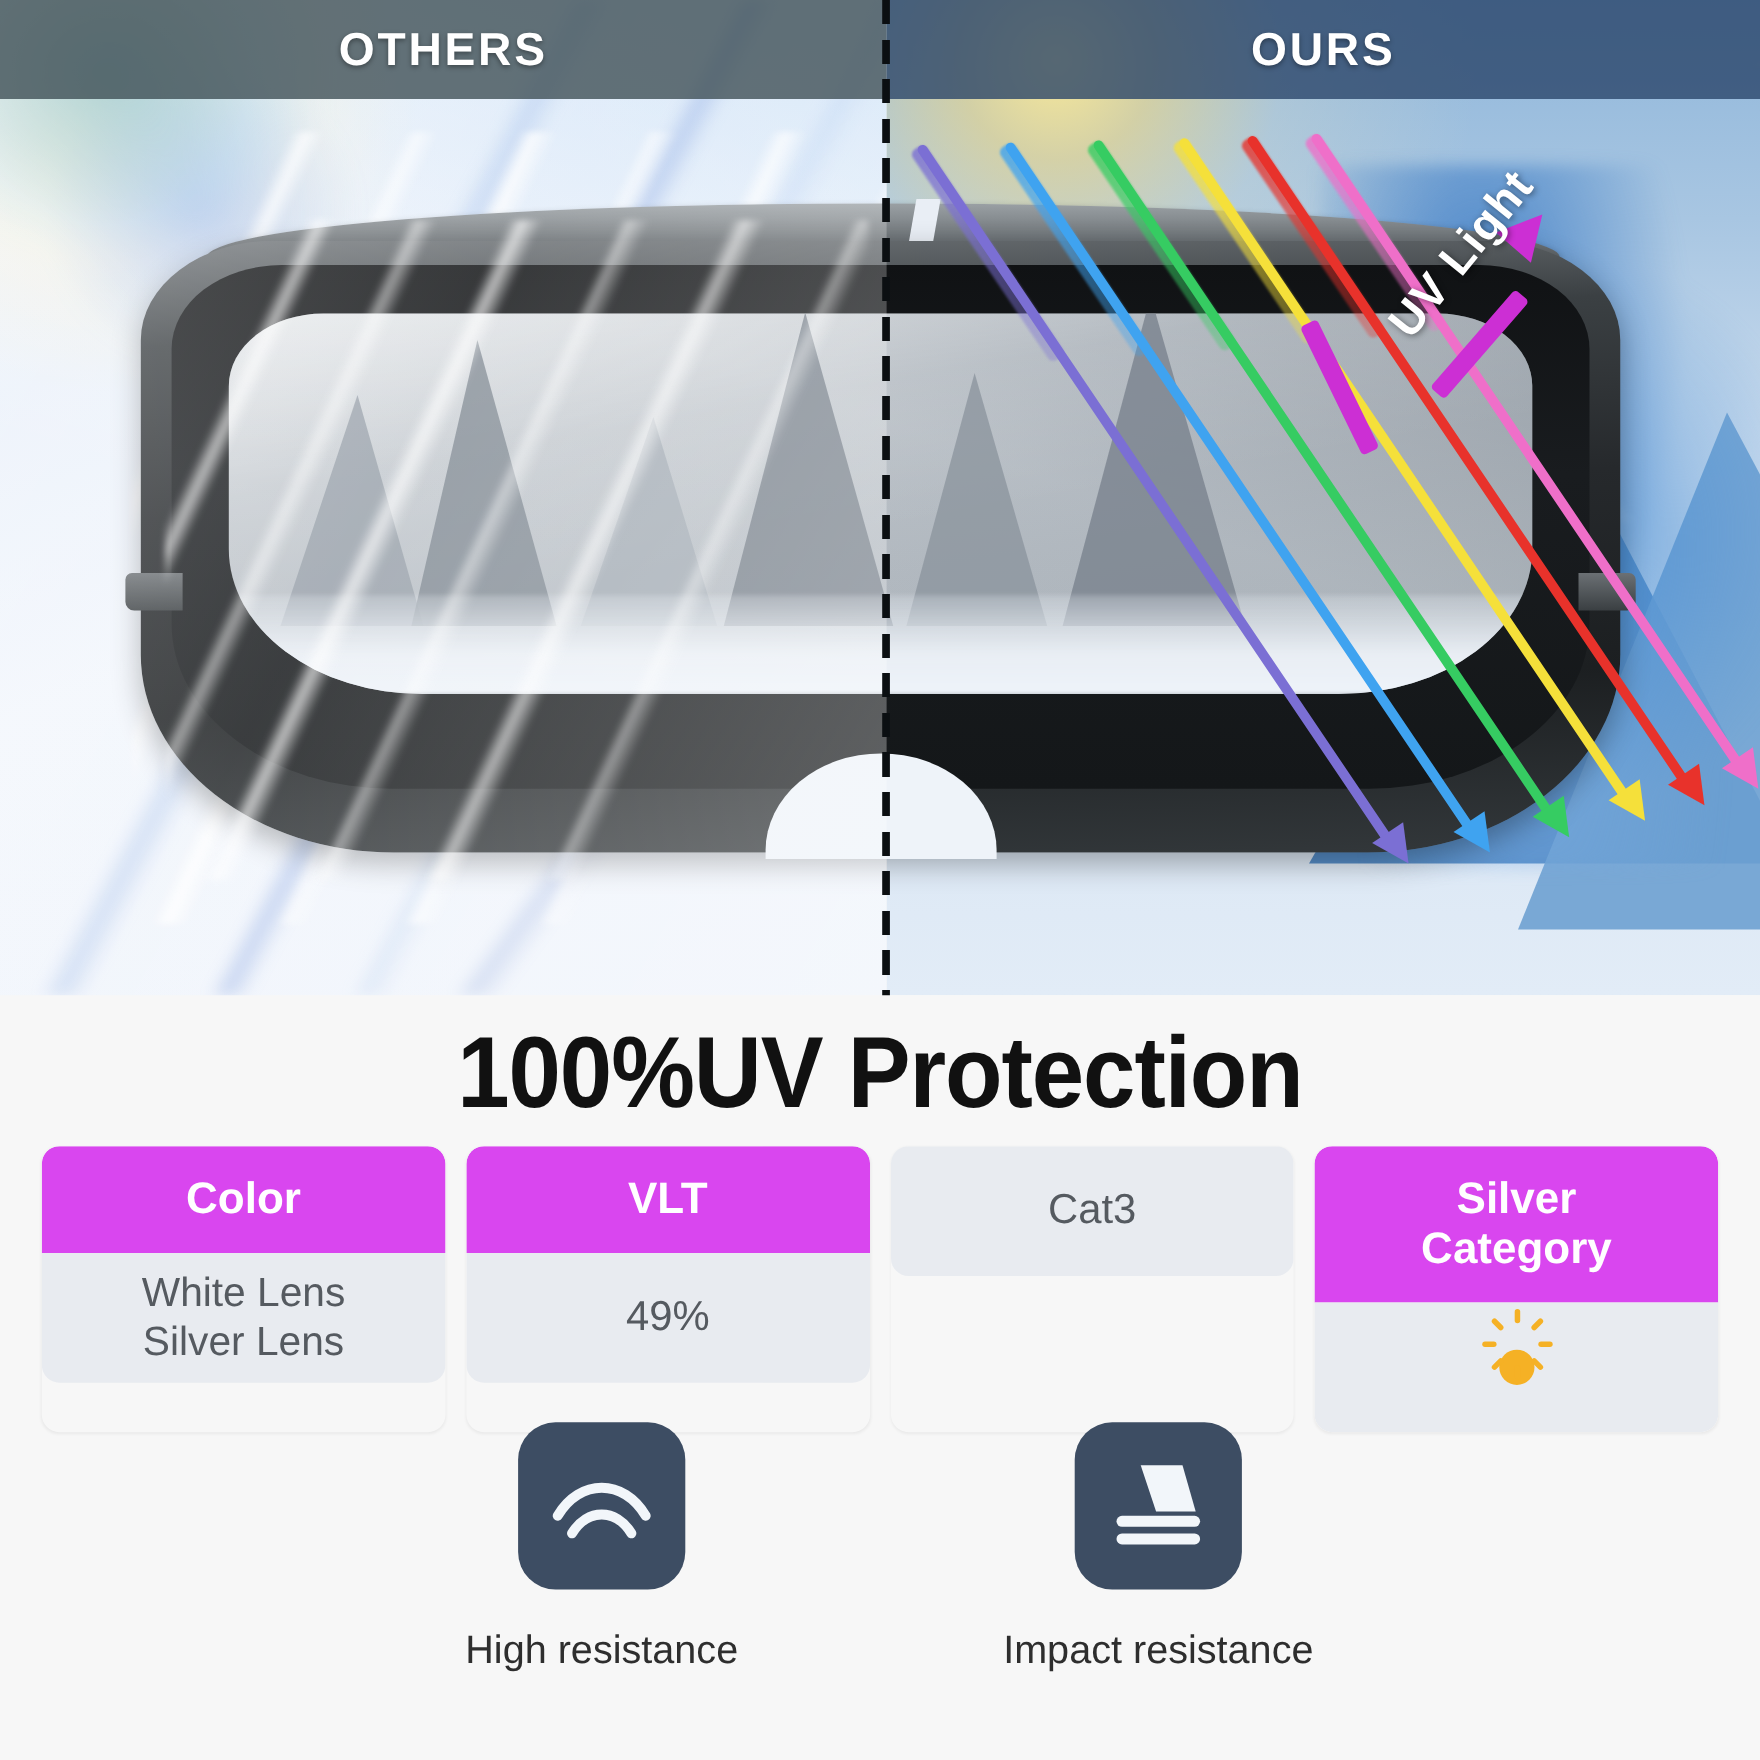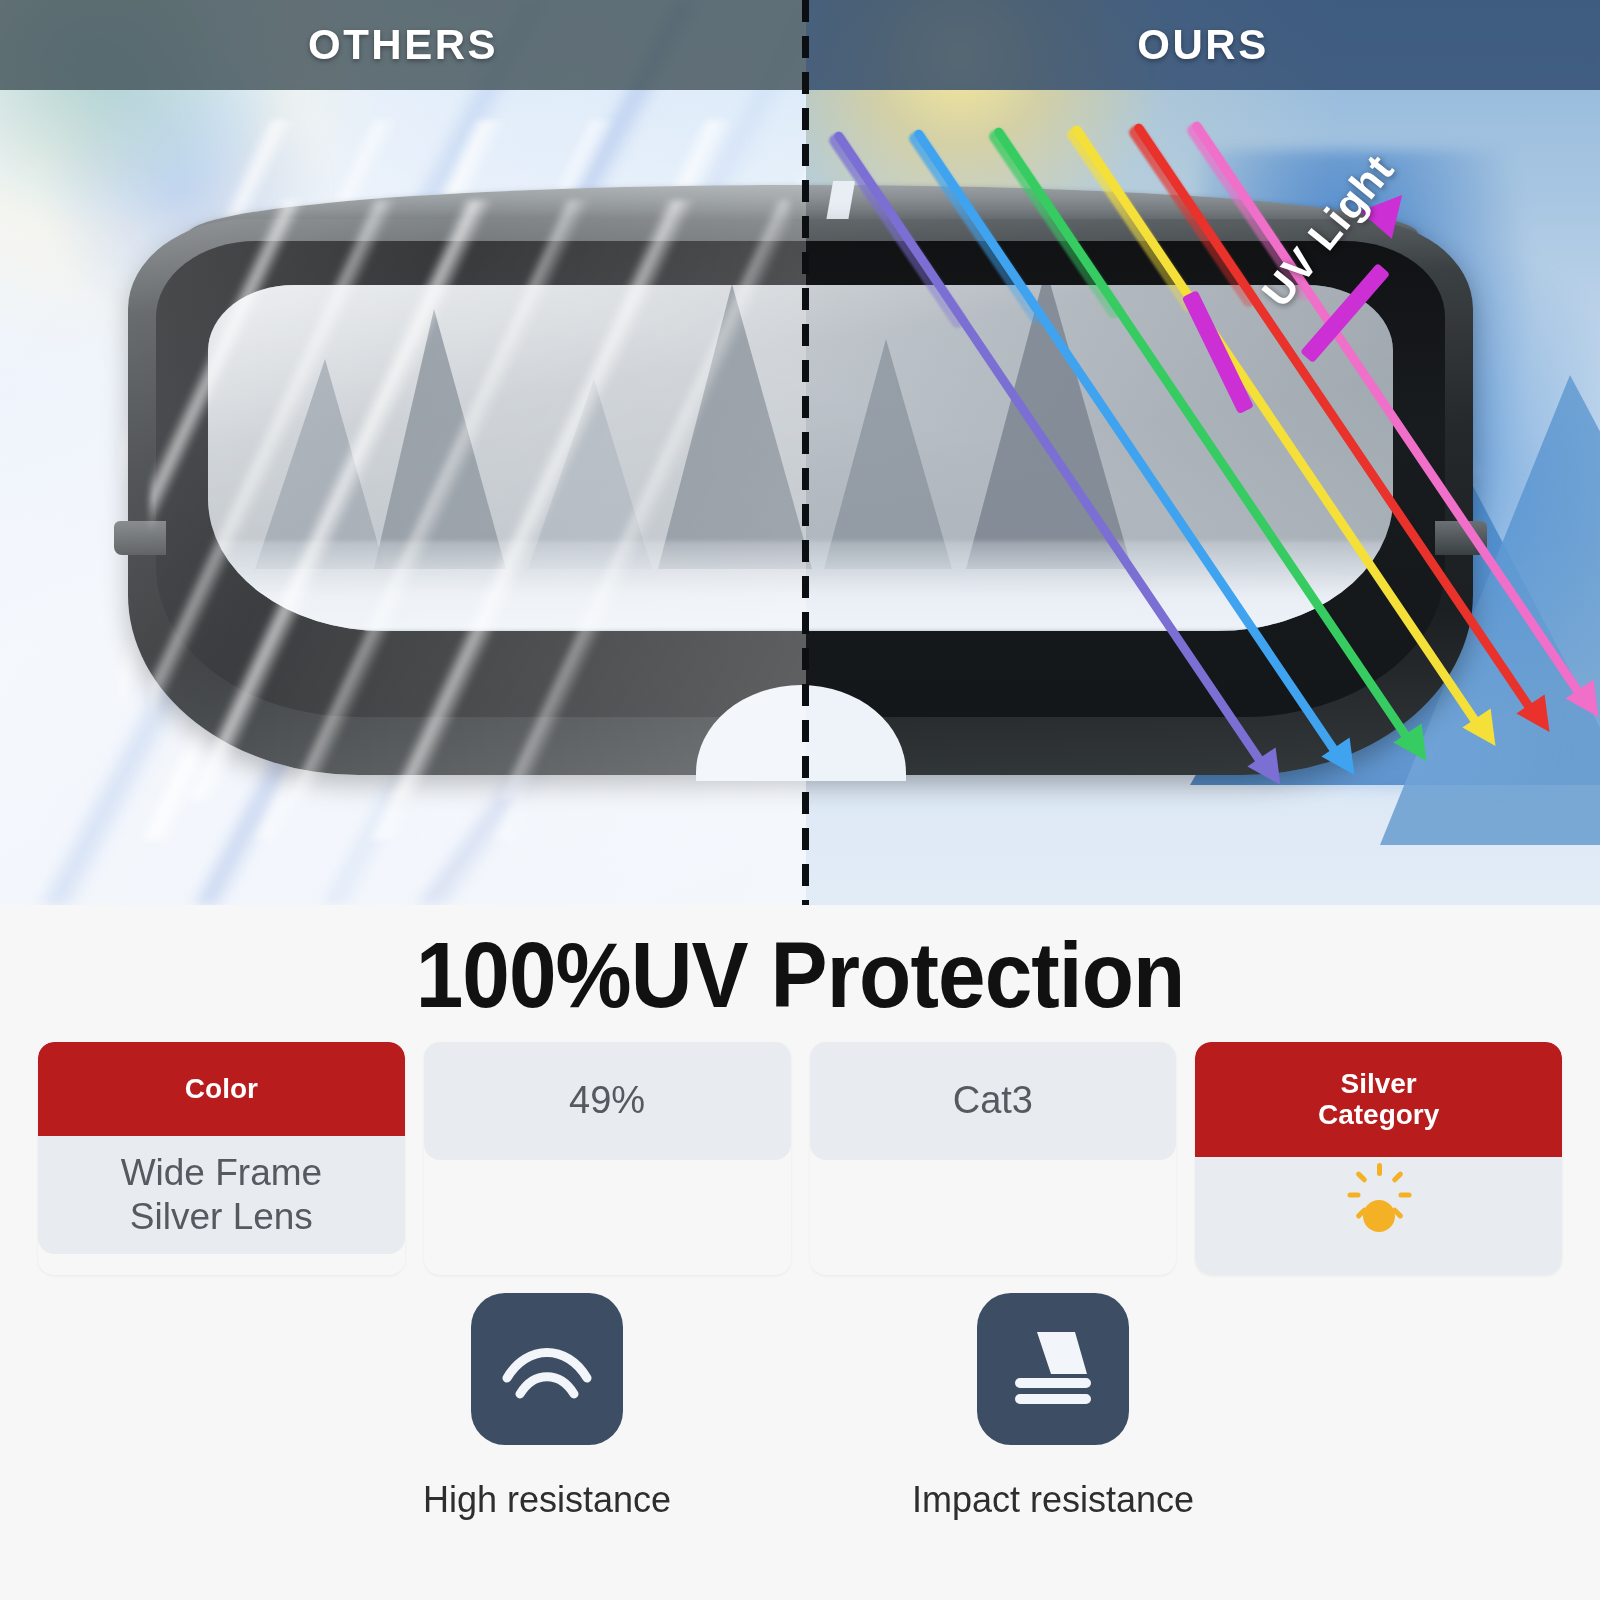--- a/index.html
+++ b/index.html
@@ -231,22 +231,22 @@
   .spec-row {
     position:absolute; left:38px; top:137px; width:1524px;
     display:flex; gap:19px;
   }
   .spec-card {
     flex:1 1 0; border-radius:16px; overflow:hidden;
     display:flex; flex-direction:column;
     box-shadow:0 1px 3px rgba(0,0,0,.06);
   }
   .spec-head {
-    background:#b91c1c; color:#fff;
-    font-weight:700; font-size:28px; line-height:1.12;
+    background:#d946ef; color:#fff;
+    font-weight:700; font-size:40px; line-height:1.12;
     display:flex; align-items:center; justify-content:center;
     text-align:center; padding:26px 10px; min-height:94px;
     border-radius:16px 16px 0 0;
   }
   .spec-body {
     background:#e8ebf0; color:#555a60;
     font-size:38px; line-height:1.2; font-weight:400;
     display:flex; align-items:center; justify-content:center;
     text-align:center; padding:14px 10px; min-height:118px;
     border-radius:0 0 16px 16px;
@@ -378,27 +378,28 @@
   <div class="content">
 
     <div class="headline">100%UV Protection</div>
 
     <div class="spec-row">
 
       <div class="spec-card">
         <div class="spec-head">Color</div>
         <div class="spec-body two-line">
           <div>
-            <div>Wide Frame</div>
+            <div>White Lens</div>
             <div>Silver Lens</div>
           </div>
         </div>
       </div>
 
       <div class="spec-card">
+        <div class="spec-head">VLT</div>
         <div class="spec-body">49%</div>
       </div>
 
       <div class="spec-card">
         <div class="spec-body">Cat3</div>
       </div>
 
       <div class="spec-card">
         <div class="spec-head">
           <div>

